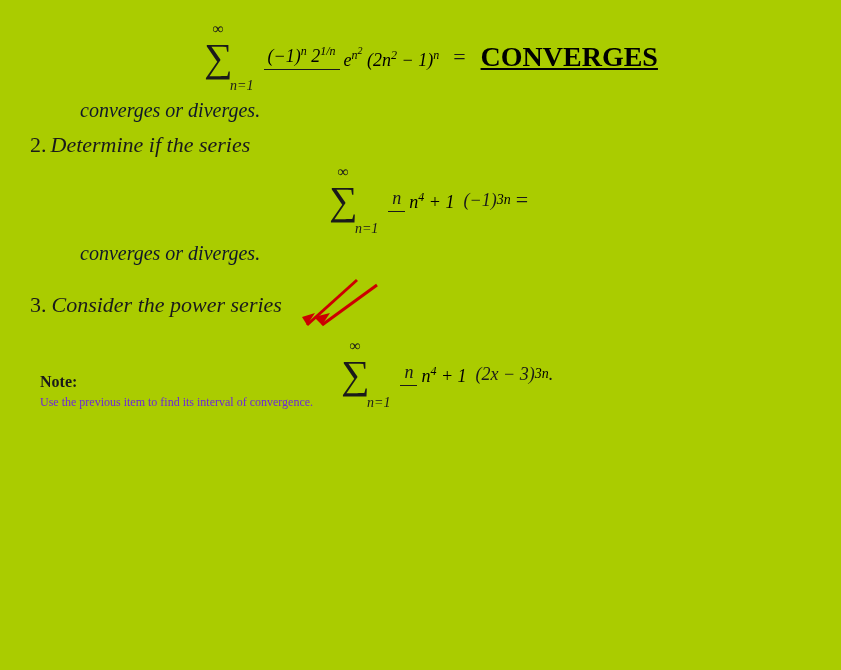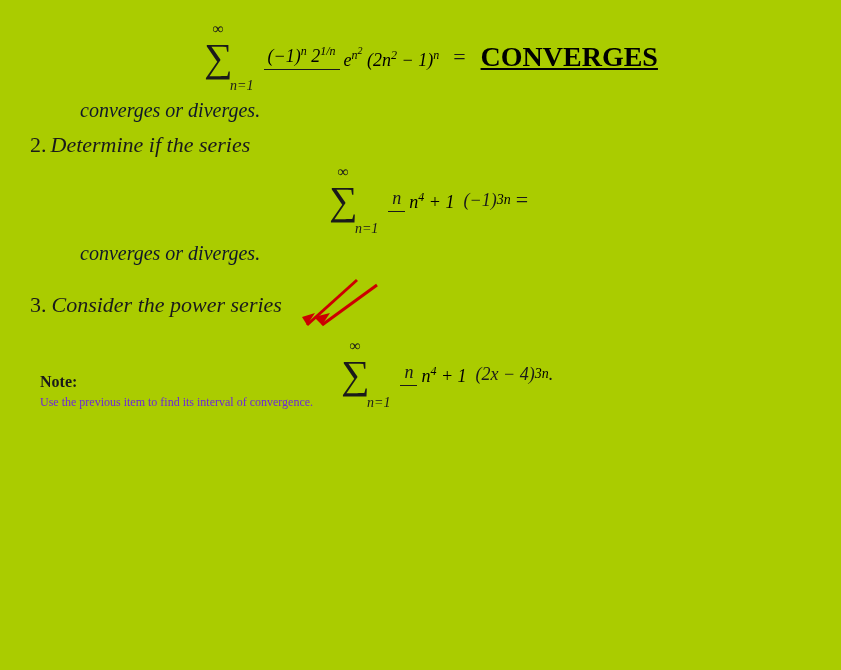--- a/index.html
+++ b/index.html
@@ -226,19 +226,19 @@
       </div>
       <div class="fraction">
         <div class="num">
           <span class="math-text">n</span>
         </div>
         <div class="den">
           <span>n</span><span class="math-sup">4</span>
           <span> + 1</span>
         </div>
       </div>
-      <span class="math-text">(2x − 4)</span>
+      <span class="math-text">(2x − 3)</span>
         <span class="math-sup" style="font-size:14px;">3n</span>
       <span class="math-text">.</span>
     </div>
   </div>
 
 </div>
 
 </body></html>

